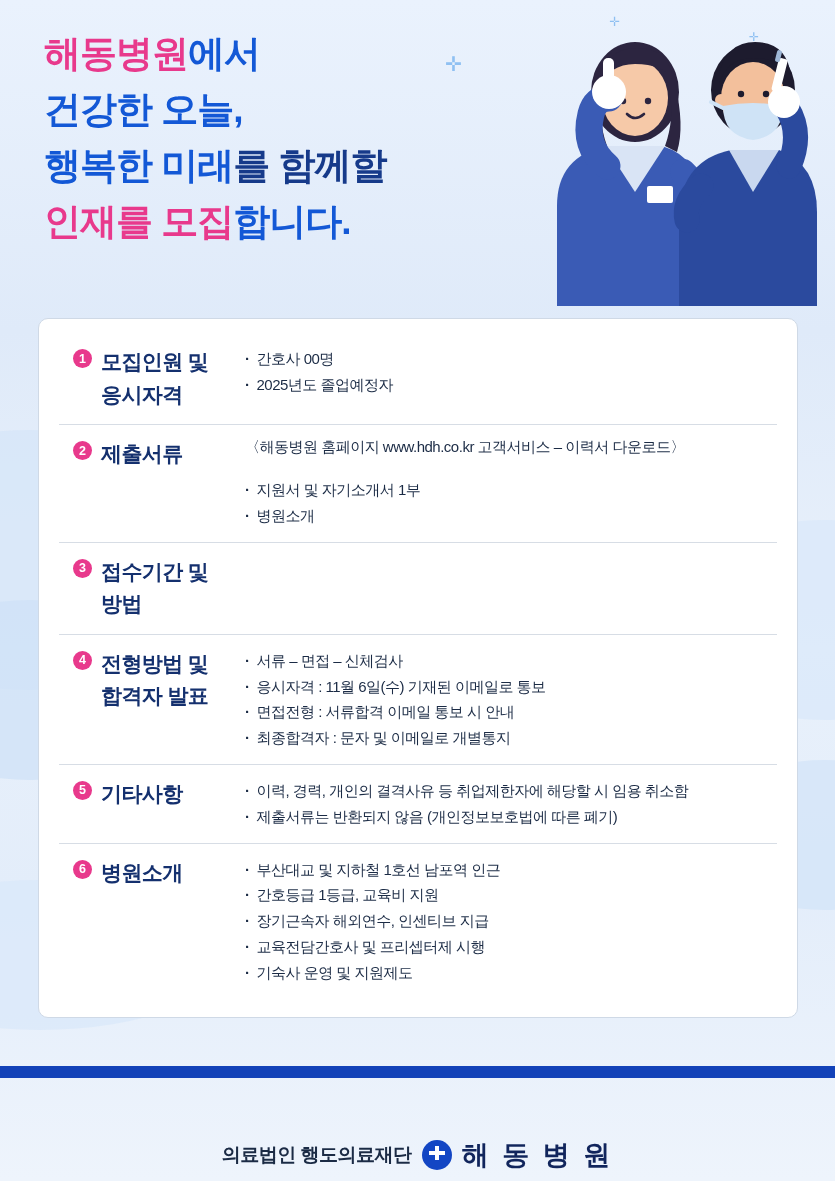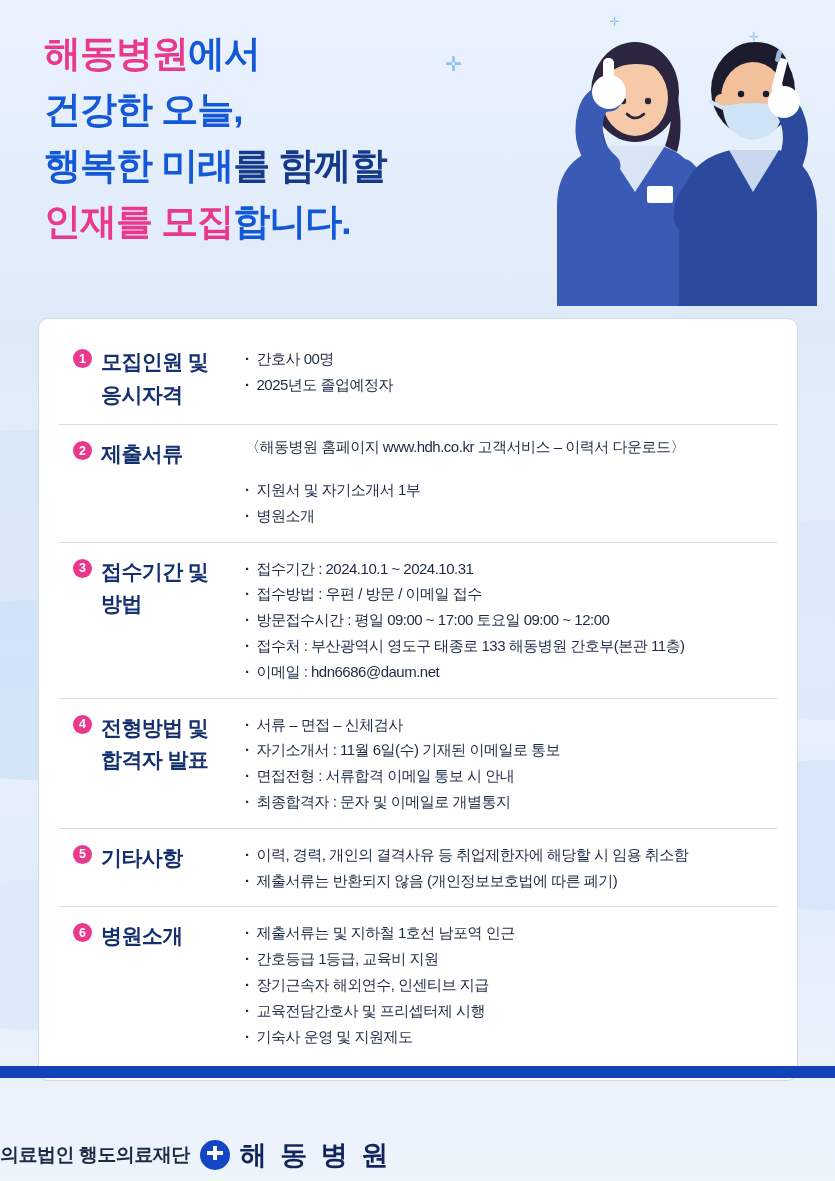--- a/index.html
+++ b/index.html
@@ -132,21 +132,21 @@
     font-size: 23px;
     font-weight: 700;
     color: #1346c4;
     letter-spacing: -0.5px;
   }
   .brand {
     position: absolute;
     left: 0; right: 0; bottom: 8px;
     display: flex;
     align-items: center;
-    justify-content: flex-start;
+    justify-content: center;
     gap: 10px;
   }
   .brand-foundation {
     font-size: 19px;
     font-weight: 700;
     color: #1b2b45;
     letter-spacing: -0.5px;
   }
   .brand-logo {
     width: 30px; height: 30px;
@@ -286,40 +286,33 @@
     </div>
 
     <div class="row">
       <div class="row-head">
         <span class="num">3</span>
         <span class="head-text">
           <span>접수기간 및</span><br>
           <span>방법</span>
         </span>
       </div>
-      <div class="row-body">
-        <div class="bullet">접수기간 : 2024.10.1 ~ 2024.10.31</div>
-        <div class="bullet">접수방법 : 우편 / 방문 / 이메일 접수</div>
-        <div class="bullet">방문접수시간 : 평일 09:00 ~ 17:00 토요일 09:00 ~ 12:00</div>
-        <div class="bullet">접수처 : 부산광역시 영도구 태종로 133 해동병원 간호부(본관 11층)</div>
-        <div class="bullet">이메일 : hdn6686@daum.net</div>
-      </div>
     </div>
 
     <div class="row">
       <div class="row-head">
         <span class="num">4</span>
         <span class="head-text">
           <span>전형방법 및</span><br>
           <span>합격자 발표</span>
         </span>
       </div>
       <div class="row-body">
         <div class="bullet">서류 – 면접 – 신체검사</div>
-        <div class="bullet">자기소개서 : 11월 6일(수) 기재된 이메일로 통보</div>
+        <div class="bullet">응시자격 : 11월 6일(수) 기재된 이메일로 통보</div>
         <div class="bullet">면접전형 : 서류합격 이메일 통보 시 안내</div>
         <div class="bullet">최종합격자 : 문자 및 이메일로 개별통지</div>
       </div>
     </div>
 
     <div class="row">
       <div class="row-head">
         <span class="num">5</span>
         <span class="head-text">기타사항</span>
       </div>
@@ -328,21 +321,21 @@
         <div class="bullet">제출서류는 반환되지 않음 (개인정보보호법에 따른 폐기)</div>
       </div>
     </div>
 
     <div class="row">
       <div class="row-head">
         <span class="num">6</span>
         <span class="head-text">병원소개</span>
       </div>
       <div class="row-body">
-        <div class="bullet">제출서류는 및 지하철 1호선 남포역 인근</div>
+        <div class="bullet">부산대교 및 지하철 1호선 남포역 인근</div>
         <div class="bullet">간호등급 1등급, 교육비 지원</div>
         <div class="bullet">장기근속자 해외연수, 인센티브 지급</div>
         <div class="bullet">교육전담간호사 및 프리셉터제 시행</div>
         <div class="bullet">기숙사 운영 및 지원제도</div>
       </div>
     </div>
 
   </div>
 
   <div class="footer-bar"></div>

